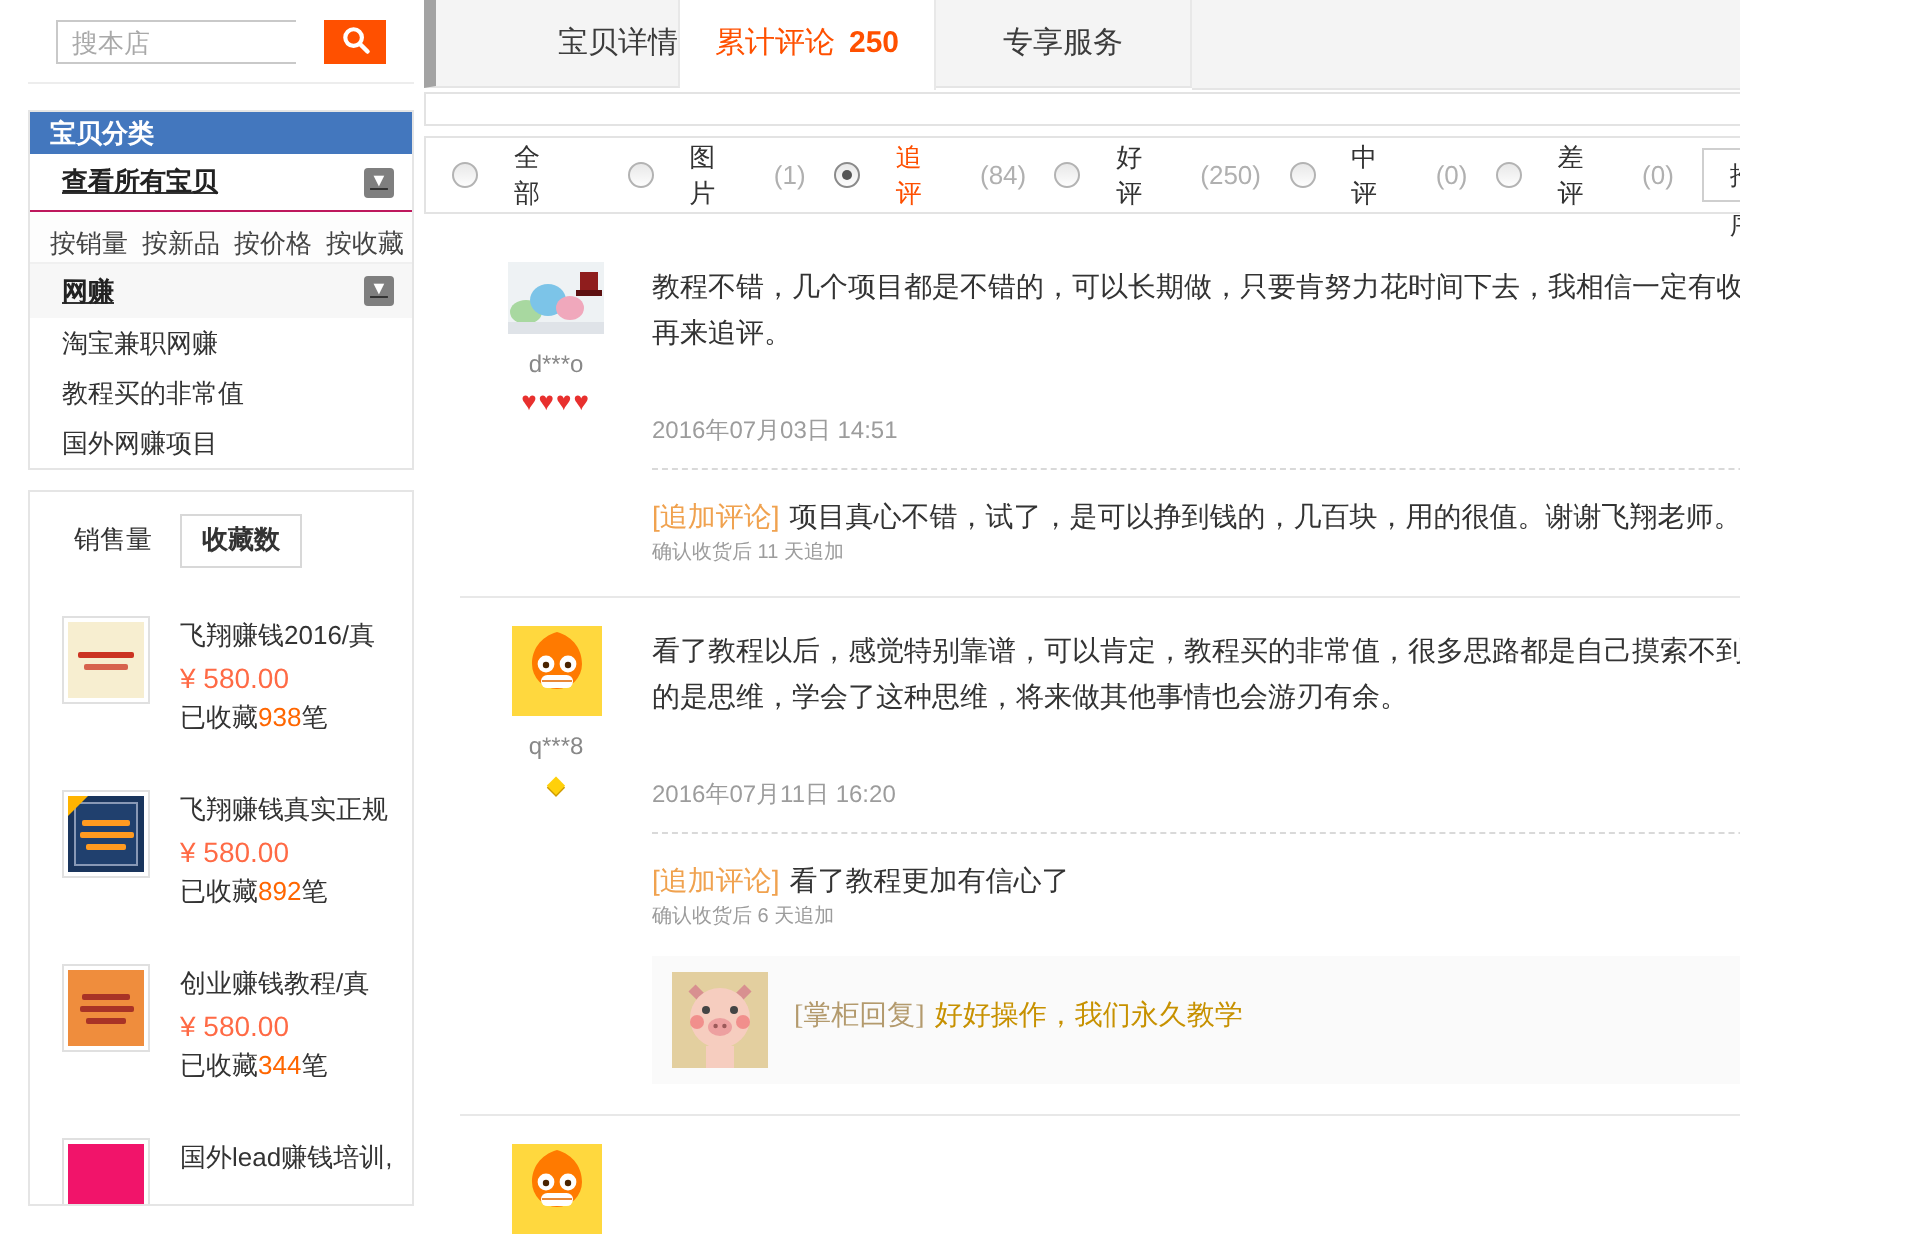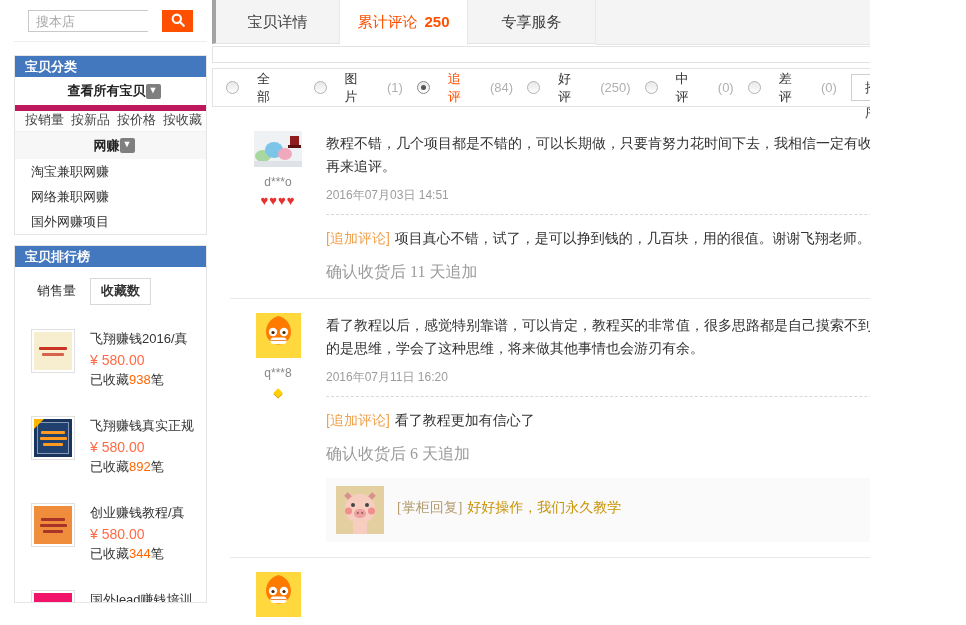--- a/index.html
+++ b/index.html
@@ -13,27 +13,27 @@
   .search-input { position:absolute; left:14px; top:10px; width:120px; height:22px;
     border:1px solid #c9c9c9; border-right:none; padding:0 7px; font-size:13px; color:#333; outline:none;
     font-family:inherit; }
   .search-input::placeholder { color:#a9a9a9; }
   .search-btn { position:absolute; left:148px; top:10px; width:31px; height:22px; background:#ff5000;
     border:none; display:flex; align-items:center; justify-content:center; cursor:pointer; }
 
   .panel { border:1px solid #e5e5e5; margin-top:13px; background:#fff; }
   .panel-header { height:21px; line-height:21px; background:#4377be; color:#fff; font-weight:bold;
     font-size:13px; padding-left:10px; }
-  .cat-row { display:flex; align-items:center; justify-content:center;
-    padding:0 9px 0 16px; height:28px; font-size:13px; cursor:pointer; }
+  .cat-row { display:flex; align-items:center; justify-content:space-between;
+    padding:0 9px 0 16px; height:28px; font-size:13px; cursor:pointer;text-decoration:underline; }
   .cat-row .lbl { font-weight:bold; color:#222; }
   .chev-btn { width:15px; height:15px; background:#7f7f7f; border-radius:2px; color:#fff;
     font-size:9px; line-height:13px; text-align:center; flex-shrink:0; }
-  .sort-links { display:flex; gap:7px; padding:0 4px 0 10px; height:26px; align-items:flex-start;
-    border-top:6px solid #be185d; background:#fdfdfd; }
+  .sort-links { display:flex; gap:7px; padding:0 4px 0 10px; height:26px; align-items:flex-end;
+    border-top:1px solid #be185d; background:#fdfdfd; }
   .sort-links span { font-size:13px; color:#444; cursor:pointer; white-space:nowrap; }
   .row-group { background:#f7f7f7; border-top:1px solid #f0f0f0; }
   .sub-item { height:25px; line-height:25px; padding-left:16px; font-size:13px; color:#333; cursor:pointer; }
   .panel-cat .sub-item:first-of-type { margin-top:2px; }
 
   .panel-rank { margin-top:10px; height:358px; overflow:hidden; }
   .rank-tabs { display:flex; gap:3px; padding:11px 0 0 11px; }
   .rank-tab { font-size:13px; padding:3px 10px 4px; color:#333; cursor:pointer; border:1px solid transparent; }
   .rank-tab.active { border:1px solid #d8d8d8; background:#fff; font-weight:bold; }
   .products { padding:24px 0 0 16px; }
@@ -56,21 +56,21 @@
   .product-price { font-size:14px; color:#ff6a45; margin:4px 0 3px; }
   .product-collected { font-size:13px; color:#333; }
   .product-collected .cnt { color:#ff6600; }
 
   
   .main { position:absolute; left:212px; top:0; width:754px; }
   .tabstrip { display:flex; height:45px; background:#fff; }
   .tab { width:128px; text-align:center; line-height:44px; height:44px; font-size:15px; color:#3c3c3c;
     background:#f4f4f4; border:1px solid #e8e8e8; border-left:none; border-bottom:1px solid #e5e5e5;
     border-top:none; cursor:pointer; white-space:nowrap; }
-  .tab:first-child { border-left:4px solid #a3a3a3; }
+  .tab:first-child { border-left:6px solid #a3a3a3;text-align:right; }
   .tab.active { background:#fff; color:#ff5000; height:45px; border-bottom:none; }
   .tab.active .tab-count { font-weight:bold; margin-left:7px; }
   .tab-filler { flex:1; background:#f4f4f4; border-bottom:1px solid #e5e5e5; }
 
   .spacer-box { height:17px; border:1px solid #e3e3e3; margin-top:1px; background:#fff; }
   .filter-panel { margin-top:5px; border:1px solid #e3e3e3; height:39px; display:flex;
     align-items:center; padding:0 13px; gap:14px; background:#fff; }
   .radio-item { display:flex; align-items:center; gap:18px; font-size:13px; color:#333; cursor:pointer; }
   .radio { width:13px; height:13px; border-radius:50%; border:1px solid #b3b3b3;
     background:linear-gradient(#e8e8e8,#fdfdfd); position:relative; flex-shrink:0; }
@@ -90,29 +90,29 @@
   .reviewer { width:96px; flex-shrink:0; text-align:center; padding-top:2px; }
   .avatar-box { width:45px; height:45px; margin:0 auto; }
   .avatar-box.wide { width:48px; height:36px; }
   .avatar-box svg { display:block; }
   .username { margin-top:8px; font-size:12px; color:#888; white-space:nowrap; }
   .rank { margin-top:5px; line-height:14px; }
   .rank.hearts { color:#e8302e; letter-spacing:1px; font-size:13px; }
   .rank.diamond { color:#ffd00a; text-shadow:0 1px 0 #cf9b00; font-size:12px; }
   .rcontent { flex:1; min-width:0; padding-top:3px; }
   .review-text { font-size:14px; line-height:23px; color:#333; }
-  .meta { display:flex; align-items:center; margin-top:8px; font-size:12px; }
+  .meta { display:flex; align-items:center; margin-top:28px; font-size:12px; }
   .rdate { color:#9c9c9c; }
   .useful { margin-left:auto; cursor:pointer; }
   .useful-label { color:#5d7fbe; font-size:13px; }
   .useful-count { color:#aaa; margin-left:3px; font-size:12px; }
   .dashed { border-top:1px dashed #d9d9d9; margin-top:10px; }
   .append { margin-top:12px; font-size:14px; line-height:22px; color:#333; }
   .append-label { color:#f0a24f; margin-right:5px; }
-  .append-time { margin-top:13px; font-size:16px; color:#9c9c9c;font-family:Liberation Serif, serif; }
+  .append-time { font-size:10px; color:#9c9c9c; }
   .reply { margin-top:13px; background:#fafafa; padding:8px 10px; display:flex; gap:13px; align-items:flex-start; }
   .reply-avatar { width:48px; height:48px; flex-shrink:0; }
   .reply-text { padding-top:13px; font-size:14px;font-family:Liberation Serif, serif; }
   .reply-label { color:#b39a6d; margin-right:5px; }
   .reply-content { color:#c79100; }
 </style>
 </head>
 <body>
 
 <div class="page">
@@ -140,26 +140,25 @@
         <span>按销量</span>
         <span>按新品</span>
         <span>按价格</span>
         <span>按收藏</span>
       </div>
       <div class="cat-row row-group">
         <span class="lbl">网赚</span>
         <span class="chev-btn">▼</span>
       </div>
       <div class="sub-item">淘宝兼职网赚</div>
-      <div class="sub-item">网络兼职网赚</div>
+      <div class="sub-item">教程买的非常值</div>
       <div class="sub-item">国外网赚项目</div>
     </div>
 
     <div class="panel panel-rank">
-      <div class="panel-header">宝贝排行榜</div>
       <div class="rank-tabs">
         <span class="rank-tab">销售量</span>
         <span class="rank-tab active">收藏数</span>
       </div>
       <div class="products">
 
         <div class="product">
           <div class="thumb t1">
             <div class="thumb-inner">
                 <div class="bar b1"></div>

